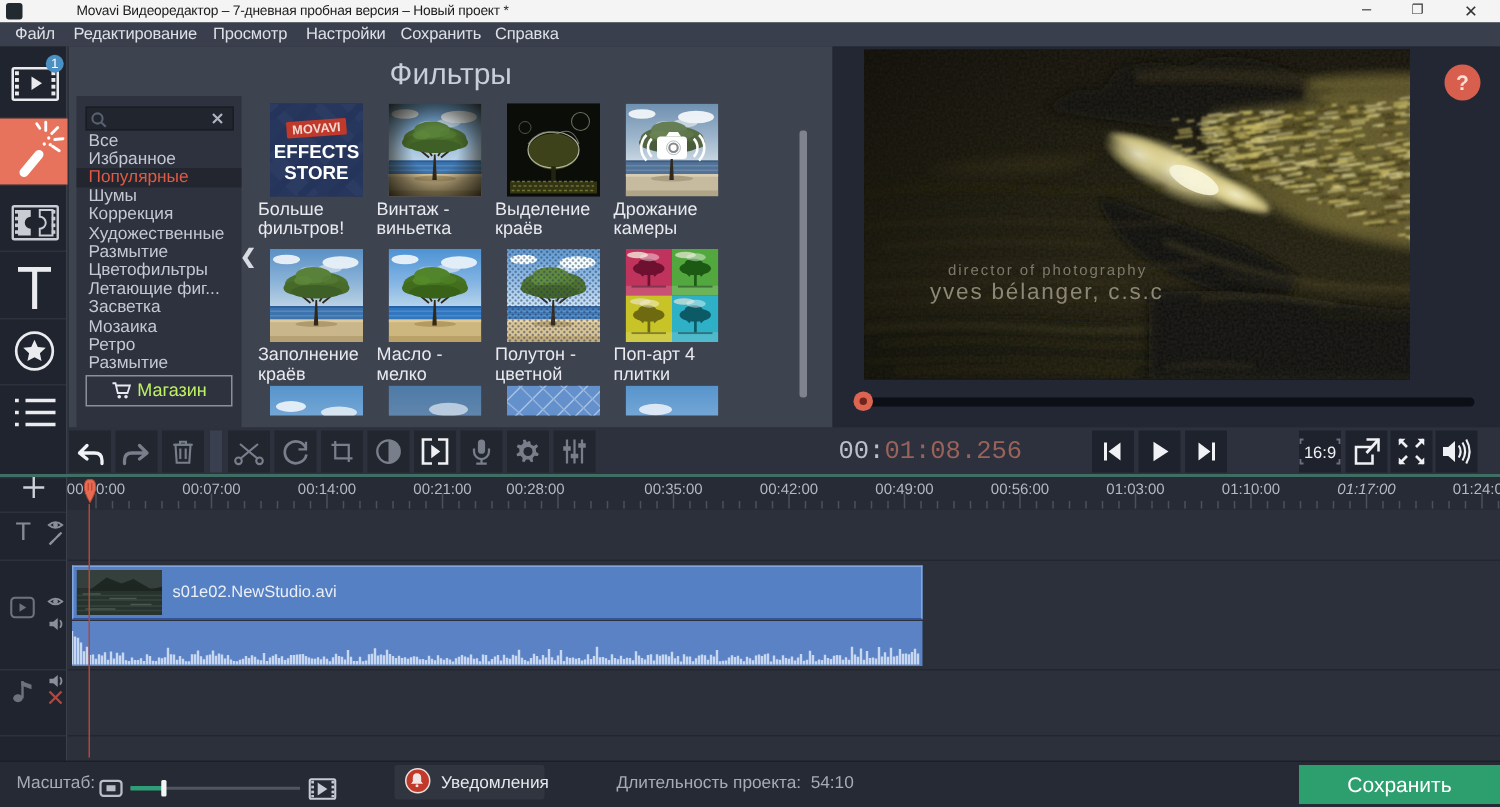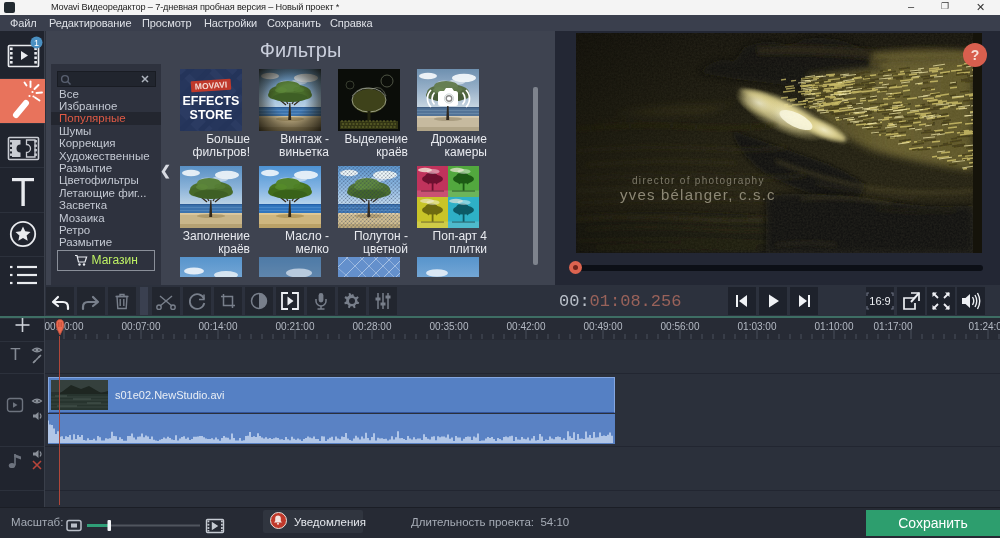--- a/index.html
+++ b/index.html
@@ -22,25 +22,25 @@
   #fpanel{left:46px;top:31px;width:509px;height:254px;background:#3e4350;}
   #ftitle{left:0;top:8px;width:509px;text-align:center;font-size:20px;color:#c9cedb;}
   #catcol{left:5px;top:33px;width:110px;height:221px;background:#2e323e;}
   #searchbox{left:11px;top:40px;width:99px;height:16px;background:#21252e;border:1px solid #191c23;box-sizing:border-box;}
   .cat{position:absolute;left:13px;font-size:11.5px;color:#c3c8d2;white-space:nowrap;}
   #catsel{left:5px;top:80.5px;width:110px;height:13px;background:#23262f;}
   #shopbtn{left:11px;top:219px;width:98px;height:21px;border:1px solid #8a8f99;box-sizing:border-box;color:#bef264;font-size:12px;text-align:center;line-height:19px;}
   #collapse{left:114px;top:132px;color:#d8dbe2;font-size:13px;font-weight:bold;}
   
   .tile{position:absolute;width:62px;height:62px;overflow:hidden;}
-  .tlabel{position:absolute;width:78px;text-align:right;font-size:12px;line-height:13px;color:#e8eaef;}
+  .tlabel{position:absolute;width:78px;text-align:left;font-size:12px;line-height:13px;color:#e8eaef;}
   #scrollbar{left:487px;top:56px;width:5px;height:178px;background:#7e838d;border-radius:2px;}
   
   #preview{left:555px;top:31px;width:445px;height:254px;background:#232734;}
-  #video{left:21px;top:2px;width:406px;height:220px;background:#15130a;overflow:hidden;}
+  #video{left:21px;top:2px;width:364px;height:220px;background:#15130a;overflow:hidden;}
   #helpbtn{left:408px;top:12px;width:24px;height:24px;border-radius:50%;background:#d85f4e;color:#f8e0d8;font-size:14px;font-weight:bold;text-align:center;line-height:24px;}
   #seektrack{left:20px;top:234px;width:408px;height:6px;background:#0c0f16;border-radius:3px;}
   #seekhandle{left:14px;top:230px;width:13px;height:13px;border-radius:50%;background:#dd6450;}
   #seekhandle:after{content:"";position:absolute;left:4px;top:4px;width:5px;height:5px;border-radius:50%;background:#70251c;}
   .vtext{position:absolute;color:#8d897b;white-space:nowrap;}
   
   #controls{left:45px;top:285px;width:955px;height:31px;background:#2c313d;}
   .tbtn{position:absolute;top:2px;width:28px;height:28px;background:#22262f;}
   .pbtn{position:absolute;top:2px;width:28px;height:28px;background:#1e222c;}
   #tealline{left:0;top:316px;width:1000px;height:2px;background:#3e6e64;}
@@ -689,28 +689,28 @@
     </g>
   </svg>
 </div>
 <div class="abs" id="tealline"></div>
 
 <div class="abs" id="ruler">
   <div class="rlab" style="left:19px;">00:00:00</div>
   <div class="rlab" style="left:96px;">00:07:00</div>
   <div class="rlab" style="left:173px;">00:14:00</div>
   <div class="rlab" style="left:250px;">00:21:00</div>
-  <div class="rlab" style="left:327px;">00:28:00</div>
+  <div class="rlab" style="left:312px;">00:28:00</div>
   <div class="rlab" style="left:404px;">00:35:00</div>
   <div class="rlab" style="left:481px;">00:42:00</div>
   <div class="rlab" style="left:558px;">00:49:00</div>
   <div class="rlab" style="left:635px;">00:56:00</div>
   <div class="rlab" style="left:712px;">01:03:00</div>
   <div class="rlab" style="left:789px;">01:10:00</div>
-  <div class="rlab" style="left:848px;">01:17:00</div>
+  <div class="rlab" style="left:866px;font-style:italic;">01:17:00</div>
   <div class="rlab" style="left:943px;">01:24:00</div>
   <svg class="abs" style="left:0;top:0;" width="955" height="22" viewBox="0 0 955 22">
     <g stroke="#4a505c" stroke-width="1">
         <line x1="19" y1="11" x2="19" y2="21"></line>
         <line x1="96" y1="11" x2="96" y2="21"></line>
         <line x1="173" y1="11" x2="173" y2="21"></line>
         <line x1="250" y1="11" x2="250" y2="21"></line>
         <line x1="327" y1="11" x2="327" y2="21"></line>
         <line x1="404" y1="11" x2="404" y2="21"></line>
         <line x1="481" y1="11" x2="481" y2="21"></line>

